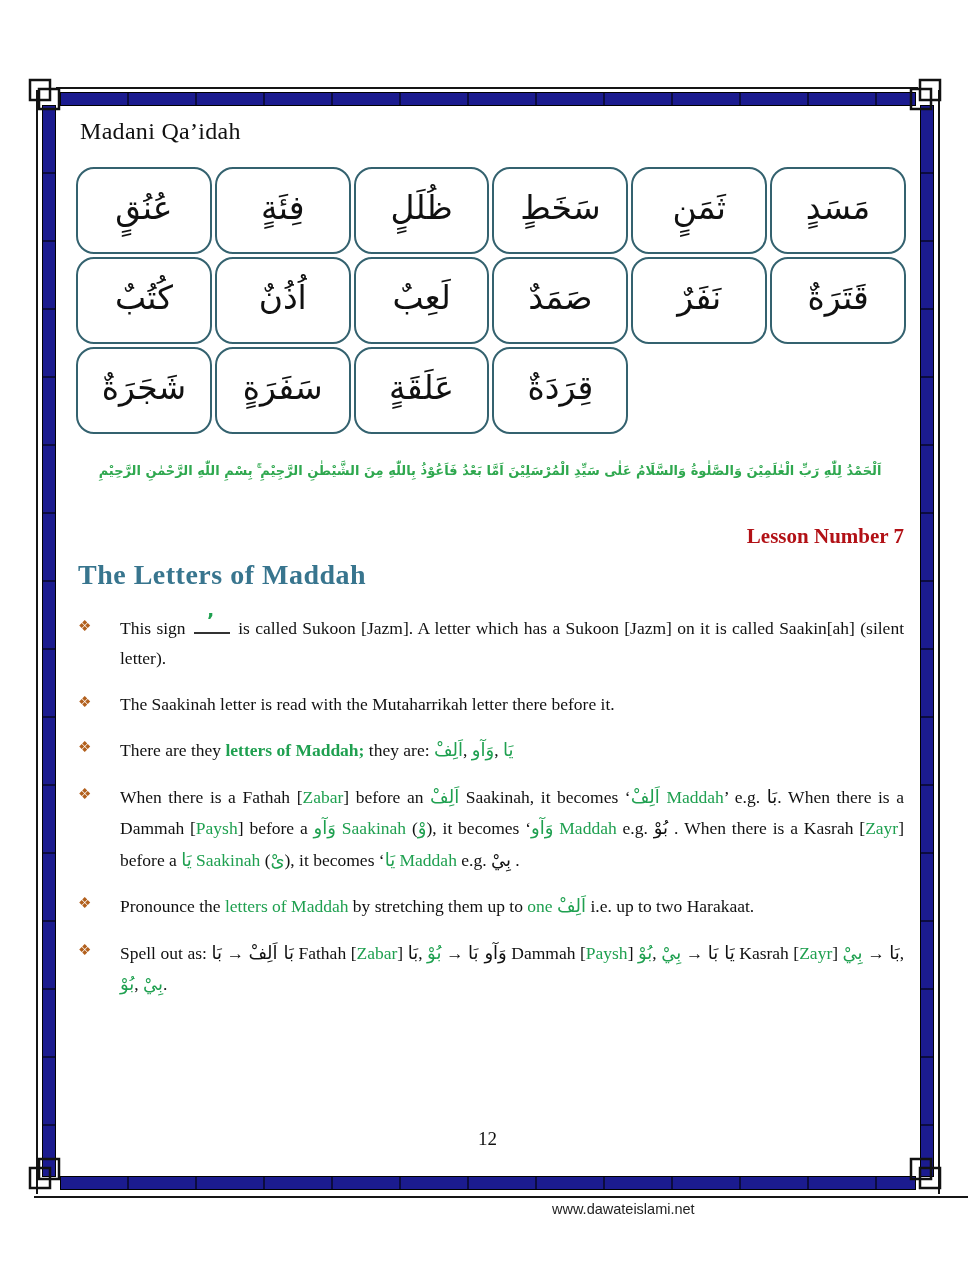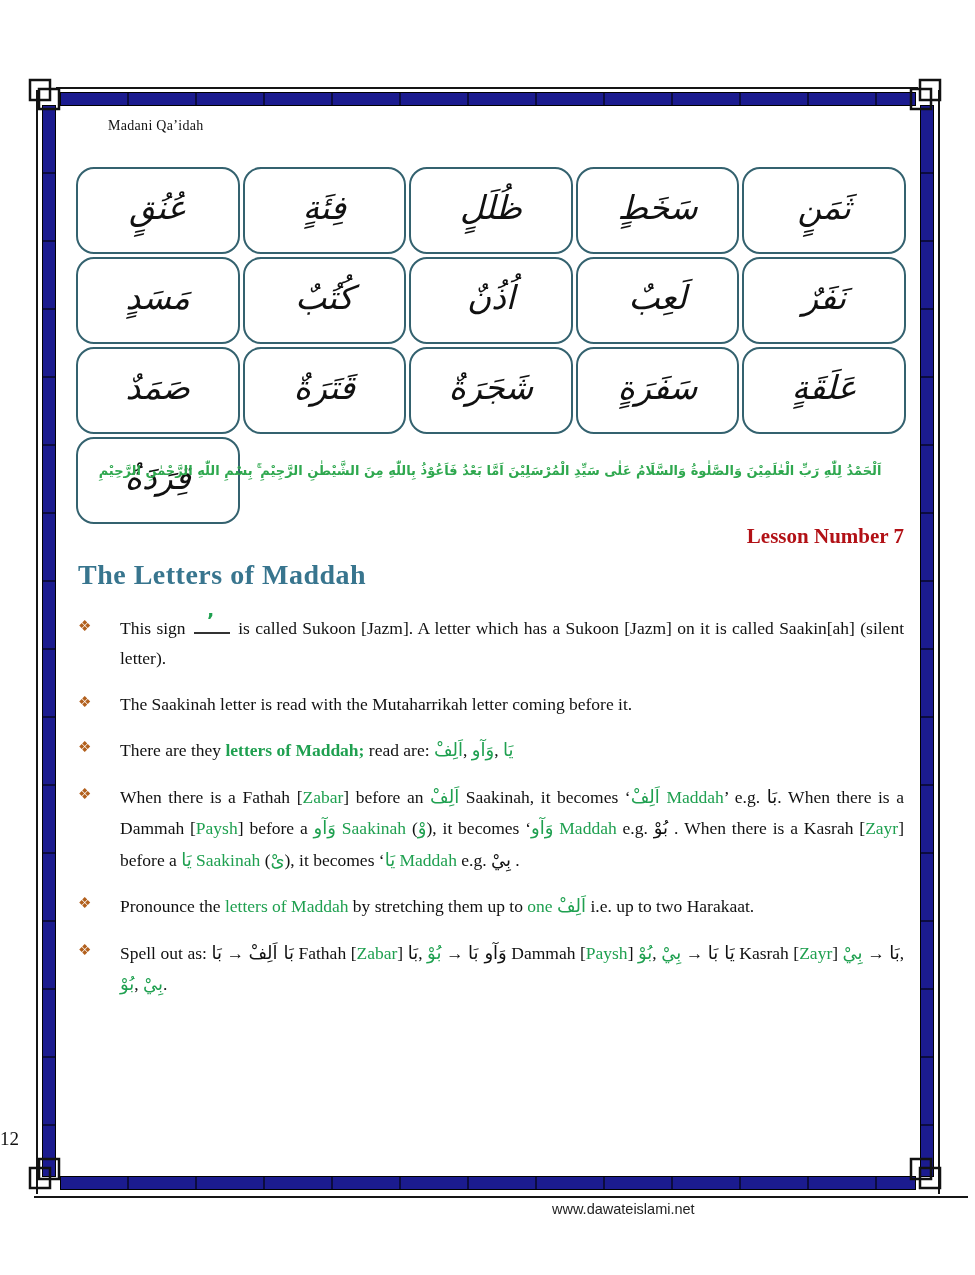--- a/index.html
+++ b/index.html
@@ -16,25 +16,25 @@
   #frame-left{left:42px;top:105px;width:14px;height:1072px;}
   #frame-right{left:920px;top:105px;width:14px;height:1072px;}
   .oline{position:absolute;background:#151515;}
   #oline-top{left:56px;top:87px;width:862px;height:2px;}
   #oline-bottom{left:34px;top:1196px;width:934px;height:2px;}
   #oline-left{left:36px;top:90px;width:2px;height:1104px;}
   #oline-right{left:938px;top:90px;width:2px;height:1104px;}
   .corner{position:absolute;width:34px;height:34px;}
   .corner svg{display:block;}
   
-  #header-title{position:absolute;left:80px;top:118px;font-size:14px;letter-spacing:.3px;margin-left:28px;}
+  #header-title{position:absolute;left:80px;top:118px;font-size:24px;letter-spacing:.3px;}
   
   #word-grid{
     position:absolute;left:76px;top:167px;width:830px;
-    display:grid;grid-template-columns:repeat(5,1fr);grid-auto-rows:87px;gap:3px;font-style:italic;
+    display:grid;grid-template-columns:repeat(6,1fr);grid-auto-rows:87px;gap:3px;
   }
   #word-grid .cell{
     border:2px solid var(--cellborder,#34626f);border-radius:18px;background:#fff;
     display:flex;align-items:center;justify-content:center;
     font-family:"DejaVu Sans",sans-serif;font-size:33px;line-height:1.05;
     box-sizing:border-box;overflow:visible;padding-bottom:4px;
   }
   
   #dua-line{
     position:absolute;left:70px;top:463px;width:840px;text-align:center;
@@ -51,21 +51,21 @@
   .bullet-text{flex:1;font-size:17.5px;line-height:1.74;text-align:justify;}
   .seg-g{color:var(--green,#1fa050);}
   .seg-gb{color:var(--green,#1fa050);font-weight:bold;}
   .seg-ar,.seg-arg{font-family:"DejaVu Sans",sans-serif;direction:rtl;unicode-bidi:isolate;font-size:18px;margin-top:40px;}
   .seg-arg{color:var(--green,#1fa050);}
   .sukoon-sign{display:inline-block;width:36px;height:3px;border-bottom:2px solid #333;
     position:relative;margin:0 3px;}
   .sukoon-sign .mark{position:absolute;left:13px;top:-25px;color:var(--green,#1fa050);
     font-family:"DejaVu Sans",sans-serif;font-weight:bold;font-size:19px;}
   
-  #page-number{position:absolute;left:0;top:1128px;width:975px;text-align:left;font-size:19px;}
+  #page-number{position:absolute;left:0;top:1128px;width:975px;text-align:center;font-size:19px;}
   #footer-url{position:absolute;left:552px;top:1201px;font-family:"Liberation Sans",sans-serif;
     font-size:14.5px;color:#222;text-align:center;}
 </style>
 </head>
 <body style="--navy: #1b1b8f; --cellborder: #34626f; --green: #1fa050; --duagreen: #2fa84f; --red: #b21116; --teal: #38758e; --bullet: #b2601d;">
 
 <div class="oline" id="oline-top"></div>
 <div class="oline" id="oline-bottom"></div>
 <div class="oline" id="oline-left"></div>
 <div class="oline" id="oline-right"></div>
@@ -104,46 +104,46 @@
 <div id="word-grid">
     <div class="cell" dir="rtl">عُنُقٍ</div>
     <div class="cell" dir="rtl">فِئَةٍ</div>
     <div class="cell" dir="rtl">ظُلَلٍ</div>
     <div class="cell" dir="rtl">سَخَطٍ</div>
     <div class="cell" dir="rtl">ثَمَنٍ</div>
     <div class="cell" dir="rtl">مَسَدٍ</div>
     <div class="cell" dir="rtl">كُتُبٌ</div>
     <div class="cell" dir="rtl">اُذُنٌ</div>
     <div class="cell" dir="rtl">لَعِبٌ</div>
+    <div class="cell" dir="rtl">صَمَدٌ</div>
     <div class="cell" dir="rtl">نَفَرٌ</div>
-    <div class="cell" dir="rtl">صَمَدٌ</div>
     <div class="cell" dir="rtl">قَتَرَةٌ</div>
     <div class="cell" dir="rtl">شَجَرَةٌ</div>
     <div class="cell" dir="rtl">سَفَرَةٍ</div>
     <div class="cell" dir="rtl">عَلَقَةٍ</div>
     <div class="cell" dir="rtl">قِرَدَةٌ</div>
   </div>
 
 <div id="dua-line" dir="rtl">اَلْحَمْدُ لِلّٰهِ رَبِّ الْعٰلَمِيْنَ وَالصَّلٰوةُ وَالسَّلَامُ عَلٰى سَيِّدِ الْمُرْسَلِيْنَ اَمَّا بَعْدُ فَاَعُوْذُ بِاللّٰهِ مِنَ الشَّيْطٰنِ الرَّجِيْمِ ۚ بِسْمِ اللّٰهِ الرَّحْمٰنِ الرَّحِيْمِ</div>
 
 <div id="content">
   <div id="lesson-number">Lesson Number 7</div>
   <div id="lesson-title">The Letters of Maddah</div>
 
   <div class="bullet">
     <div class="bullet-mark">❖</div>
     <div class="bullet-text"><span class="seg-en">This sign </span><span class="sukoon-sign"><span class="mark">’</span></span><span class="seg-en"> is called Sukoon [Jazm]. A letter which has a Sukoon [Jazm] on it is called Saakin[ah] (silent letter).</span></div>
   </div>
   <div class="bullet">
     <div class="bullet-mark">❖</div>
-    <div class="bullet-text"><span class="seg-en">The Saakinah letter is read with the Mutaharrikah letter coming before it.</span></div>
+    <div class="bullet-text"><span class="seg-en">The Saakinah letter is read with the Mutaharrikah letter there before it.</span></div>
   </div>
   <div class="bullet">
     <div class="bullet-mark">❖</div>
-    <div class="bullet-text"><span class="seg-en">There are they </span><span class="seg-gb">letters of Maddah;</span><span class="seg-en"> read are: </span><span class="seg-arg">اَلِفْ</span><span class="seg-en">, </span><span class="seg-arg">وَآو</span><span class="seg-en">, </span><span class="seg-arg">يَا</span></div>
+    <div class="bullet-text"><span class="seg-en">There are they </span><span class="seg-gb">letters of Maddah;</span><span class="seg-en"> they are: </span><span class="seg-arg">اَلِفْ</span><span class="seg-en">, </span><span class="seg-arg">وَآو</span><span class="seg-en">, </span><span class="seg-arg">يَا</span></div>
   </div>
   <div class="bullet">
     <div class="bullet-mark">❖</div>
     <div class="bullet-text"><span class="seg-en">When there is a Fathah [</span><span class="seg-g">Zabar</span><span class="seg-en">] before an </span><span class="seg-arg">اَلِفْ</span><span class="seg-en"> Saakinah, it becomes ‘</span><span class="seg-arg">اَلِفْ</span><span class="seg-g"> Maddah</span><span class="seg-en">’ e.g. </span><span class="seg-ar">بَا</span><span class="seg-en">. When there is a Dammah [</span><span class="seg-g">Paysh</span><span class="seg-en">] before a </span><span class="seg-arg">وَآو</span><span class="seg-g"> Saakinah</span><span class="seg-en"> (</span><span class="seg-arg">وْ</span><span class="seg-en">), it becomes ‘</span><span class="seg-arg">وَآو</span><span class="seg-g"> Maddah</span><span class="seg-en"> e.g. </span><span class="seg-ar">بُوْ</span><span class="seg-en"> . When there is a Kasrah [</span><span class="seg-g">Zayr</span><span class="seg-en">] before a </span><span class="seg-arg">يَا</span><span class="seg-g"> Saakinah</span><span class="seg-en"> (</span><span class="seg-arg">ىْ</span><span class="seg-en">), it becomes ‘</span><span class="seg-arg">يَا</span><span class="seg-g"> Maddah</span><span class="seg-en"> e.g. </span><span class="seg-ar">بِيْ</span><span class="seg-en"> .</span></div>
   </div>
   <div class="bullet">
     <div class="bullet-mark">❖</div>
     <div class="bullet-text"><span class="seg-en">Pronounce the </span><span class="seg-g">letters of Maddah</span><span class="seg-en"> by stretching them up to </span><span class="seg-g">one </span><span class="seg-arg">اَلِفْ</span><span class="seg-en"> i.e. up to two Harakaat.</span></div>
   </div>
   <div class="bullet">

